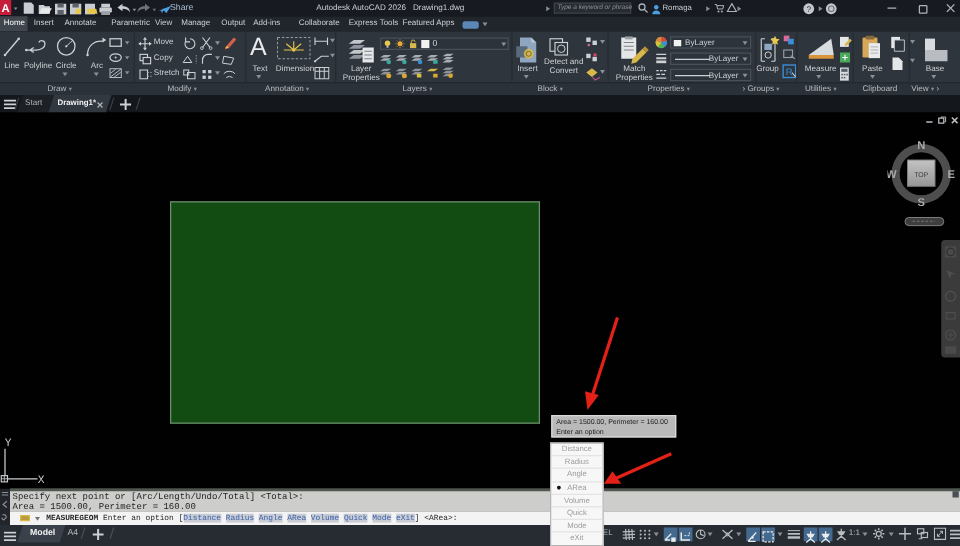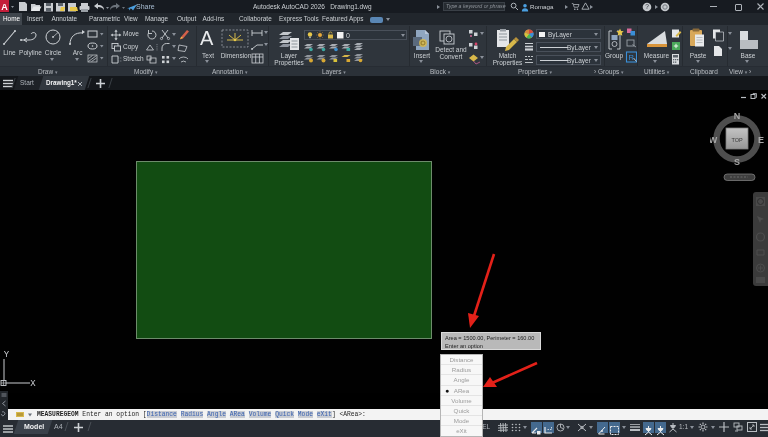--- a/index.html
+++ b/index.html
@@ -554,20 +554,25 @@
   <div id="cmdstrip">
     <svg width="8" height="28" viewBox="0 0 8 28">
       <g stroke="#8a9099" stroke-width="0.9">
           <line x1="1.5" y1="3" x2="6.5" y2="3"></line>
           <line x1="1.5" y1="5" x2="6.5" y2="5"></line>
         </g>
       <path d="M5.5 10 l-3 2.5 l3 2.5" fill="none" stroke="#8a9099" stroke-width="1"></path>
       <path d="M2 21 a2 2 0 0 1 3 2 l-2 2 a2 2 0 0 1-1.5-2" fill="none" stroke="#8a9099" stroke-width="0.9"></path>
     </svg>
   </div>
+  <div id="cmdhist">
+    <div class="mono" style="position:absolute;left:2px;top:1px;font-size:7.2px;color:#1f1f1f;white-space:pre;">Specify next point or [Arc/Length/Undo/Total] &lt;Total&gt;:</div>
+    <div class="mono" style="position:absolute;left:2px;top:9px;font-size:7.2px;color:#1f1f1f;white-space:pre;">Area = 1500.00, Perimeter = 160.00</div>
+    <div style="position:absolute;right:1px;top:0px;width:5px;height:5px;background:#4a4f55;"></div>
+  </div>
   <div id="cmdactive">
     <svg class="abs" style="left:8px;top:2px;" width="18" height="8" viewBox="0 0 18 8">
       <rect x="0" y="1" width="8" height="5" fill="#d8b84a"></rect>
         <rect x="1" y="2" width="6" height="3" fill="#b89a3a"></rect>
       <path d="M12 2.5 l4 0 l-2 3 z" fill="#6c737b"></path>
     </svg>
     <div class="mono" style="position:absolute;left:29px;top:2px;font-size:6.3px;color:#1f1f1f;white-space:pre;"><b>MEASUREGEOM</b> Enter an option [<span class="opt">Distance</span> <span class="opt">Radius</span> <span class="opt">Angle</span> <span class="opt">ARea</span> <span class="opt">Volume</span> <span class="opt">Quick</span> <span class="opt">Mode</span> <span class="opt">eXit</span>] &lt;ARea&gt;:</div>
   </div>
   <div id="statusbar">
     <svg class="abs" style="left:3px;top:5px;" width="10" height="8" viewBox="0 0 10 8">

